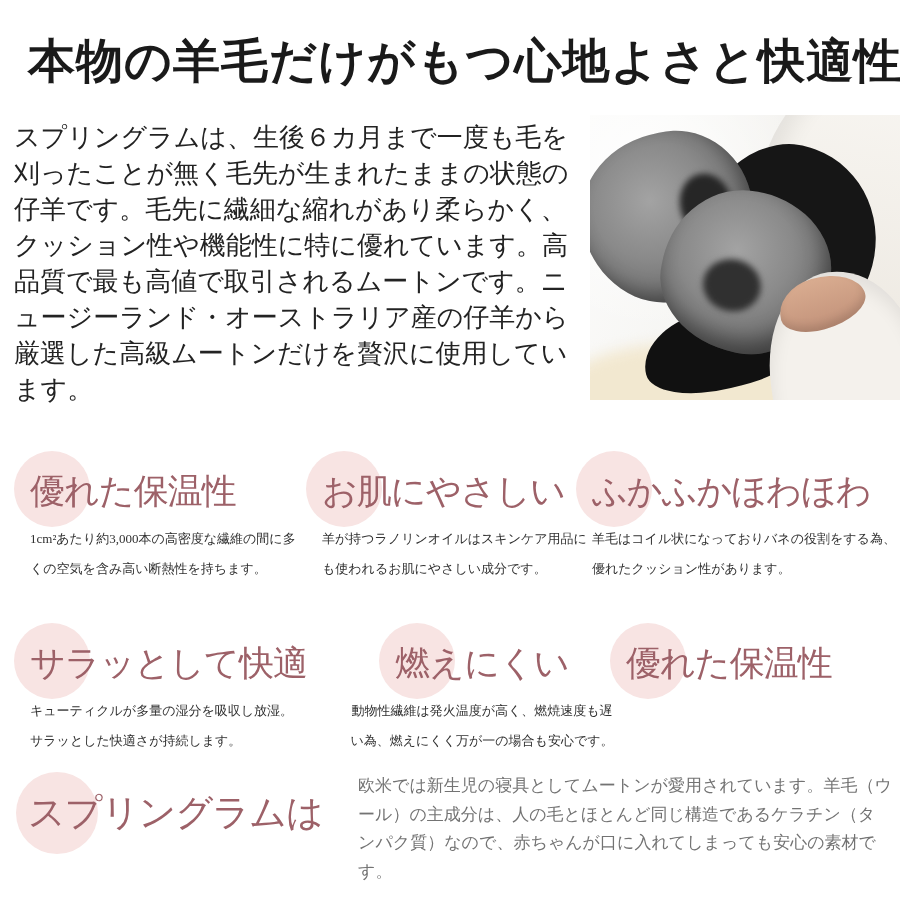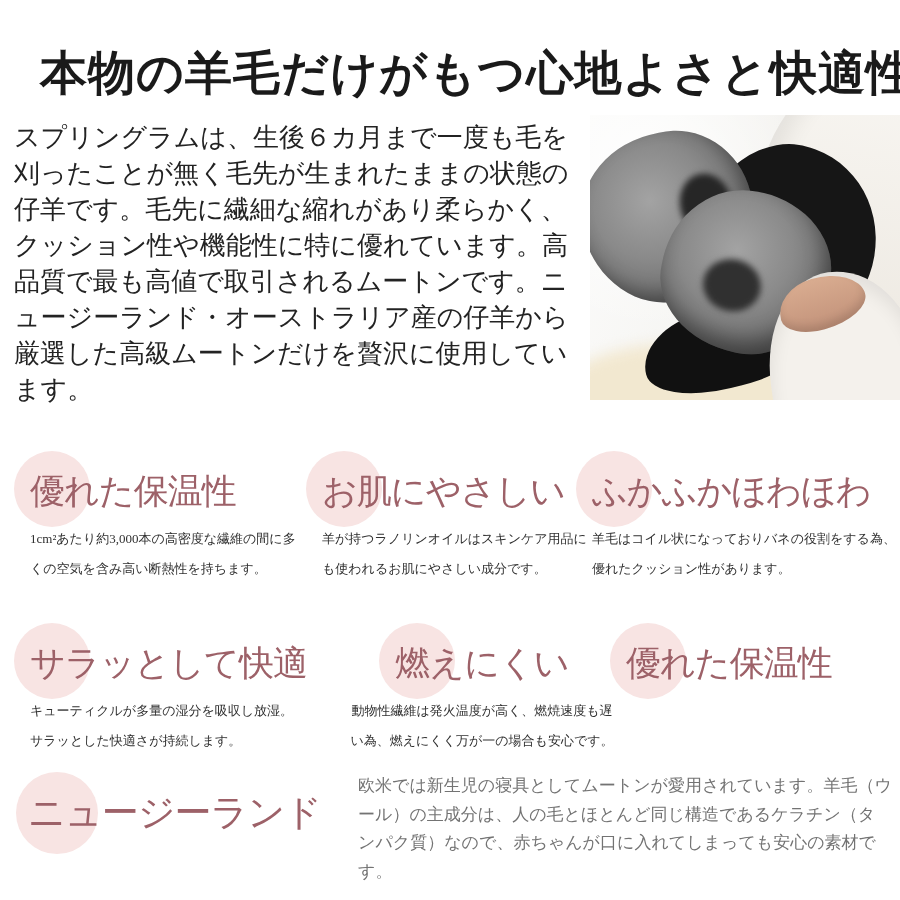--- a/index.html
+++ b/index.html
@@ -2,21 +2,21 @@
 <html lang="ja"><head>
 <meta charset="utf-8">
 <style>
   html,body{margin:0;padding:0;background:#ffffff;}
   .page{
     position:relative;width:900px;height:900px;background:#ffffff;overflow:hidden;
     font-family:"Liberation Serif","DejaVu Serif",serif;color:#222;
   }
   
   .main-title{
-    position:absolute;left:28px;top:30px;width:860px;margin:12px;
+    position:absolute;left:28px;top:30px;width:860px;margin:0;
     font-size:47px;font-weight:600;letter-spacing:1px;color:#1a1a1a;white-space:nowrap;
   }
   
   .intro{
     position:absolute;left:14px;top:120px;width:578px;margin:0;
     font-size:26px;line-height:36px;color:#232323;text-align:left;
   }
   
   .photo{
     position:absolute;left:590px;top:115px;width:310px;height:285px;overflow:hidden;
@@ -164,17 +164,17 @@
 
   <div class="feature f6">
     <div class="feat-head">
       <span class="feat-circle"></span>
       <h2 class="feat-title">優れた保温性</h2>
     </div>
   </div>
 
   <div class="safety-head feat-head">
     <span class="feat-circle"></span>
-    <h2 class="safety-title">ニュージーランド</h2>
+    <h2 class="safety-title">スプリングラムは</h2>
   </div>
   <p class="safety-body">欧米では新生児の寝具としてムートンが愛用されています。羊毛（ウール）の主成分は、人の毛とほとんど同じ構造であるケラチン（タンパク質）なので、赤ちゃんが口に入れてしまっても安心の素材です。</p>
 
 </div>
 
 </body></html>

